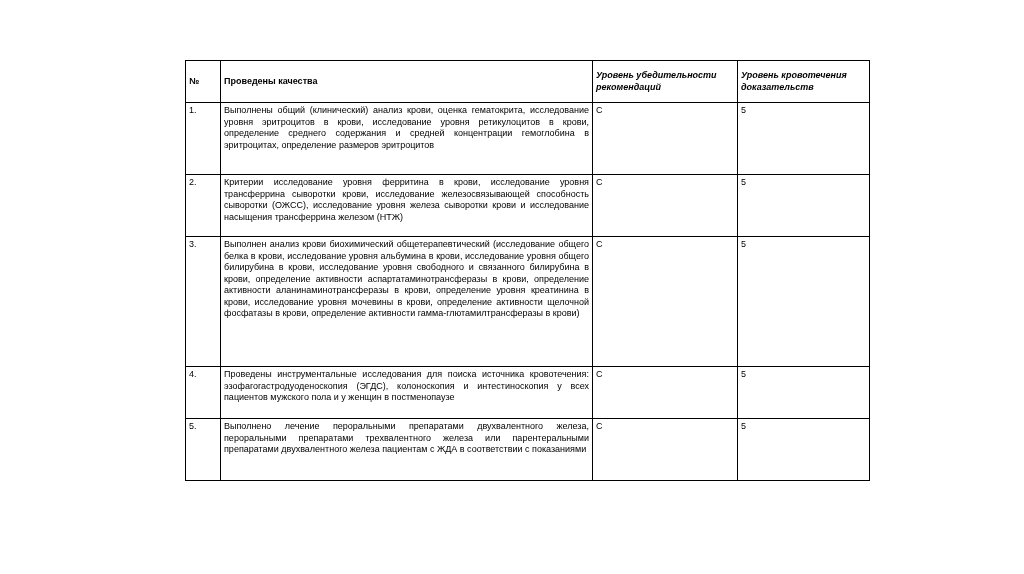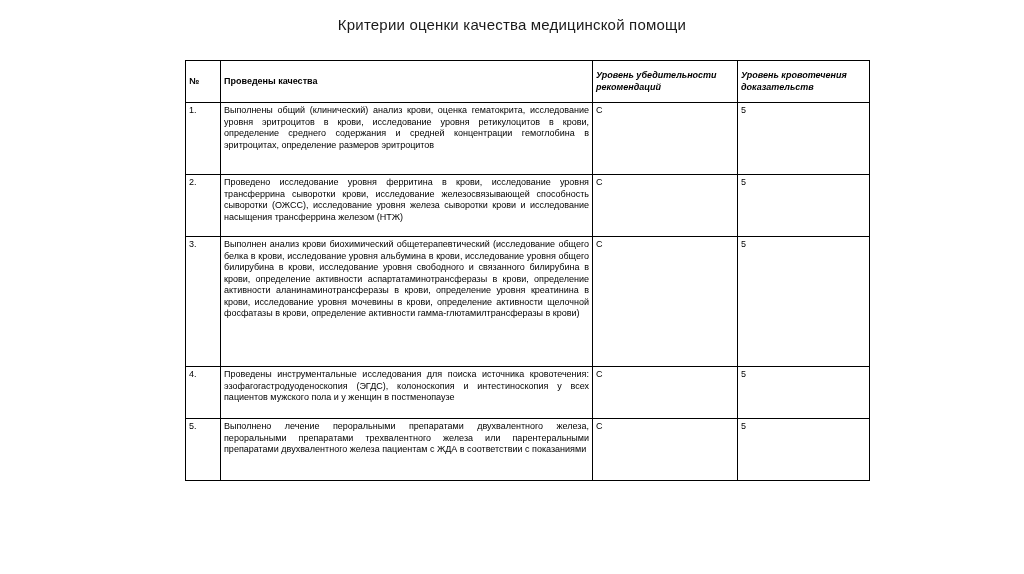--- a/index.html
+++ b/index.html
@@ -59,21 +59,20 @@
   tr.r2 td { height: 62px; }
   tr.r3 td { height: 130px; }
   tr.r4 td { height: 52px; }
   tr.r5 td { height: 62px; }
 </style>
 </head>
 <body>
 
 <div class="page">
 
-  <div class="doc-title">Критерии оценки качества медицинской помощи</div>
 
   <table class="criteria">
     <colgroup>
       <col style="width:35px">
       <col style="width:372px">
       <col style="width:145px">
       <col style="width:132px">
     </colgroup>
     <thead>
       <tr>
@@ -85,21 +84,21 @@
     </thead>
     <tbody>
       <tr class="r1">
         <td class="c-num">1.</td>
         <td class="c-criteria">Выполнены общий (клинический) анализ крови, оценка гематокрита, исследование уровня эритроцитов в крови, исследование уровня ретикулоцитов в крови, определение среднего содержания и средней концентрации гемоглобина в эритроцитах, определение размеров эритроцитов</td>
         <td class="c-rec">С</td>
         <td class="c-evid">5</td>
       </tr>
       <tr class="r2">
         <td class="c-num">2.</td>
-        <td class="c-criteria">Проведено исследование уровня ферритина в крови, исследование уровня трансферрина сыворотки крови, исследование железосвязывающей способность сыворотки (ОЖСС), исследование уровня железа сыворотки крови и исследование насыщения трансферрина железом (НТЖ)</td>
+        <td class="c-criteria">Критерии исследование уровня ферритина в крови, исследование уровня трансферрина сыворотки крови, исследование железосвязывающей способность сыворотки (ОЖСС), исследование уровня железа сыворотки крови и исследование насыщения трансферрина железом (НТЖ)</td>
         <td class="c-rec">С</td>
         <td class="c-evid">5</td>
       </tr>
       <tr class="r3">
         <td class="c-num">3.</td>
         <td class="c-criteria">Выполнен анализ крови биохимический общетерапевтический (исследование общего белка в крови, исследование уровня альбумина в крови, исследование уровня общего билирубина в крови, исследование уровня свободного и связанного билирубина в крови, определение активности аспартатаминотрансферазы в крови, определение активности аланинаминотрансферазы в крови, определение уровня креатинина в крови, исследование уровня мочевины в крови, определение активности щелочной фосфатазы в крови, определение активности гамма-глютамилтрансферазы в крови)</td>
         <td class="c-rec">С</td>
         <td class="c-evid">5</td>
       </tr>
       <tr class="r4">

